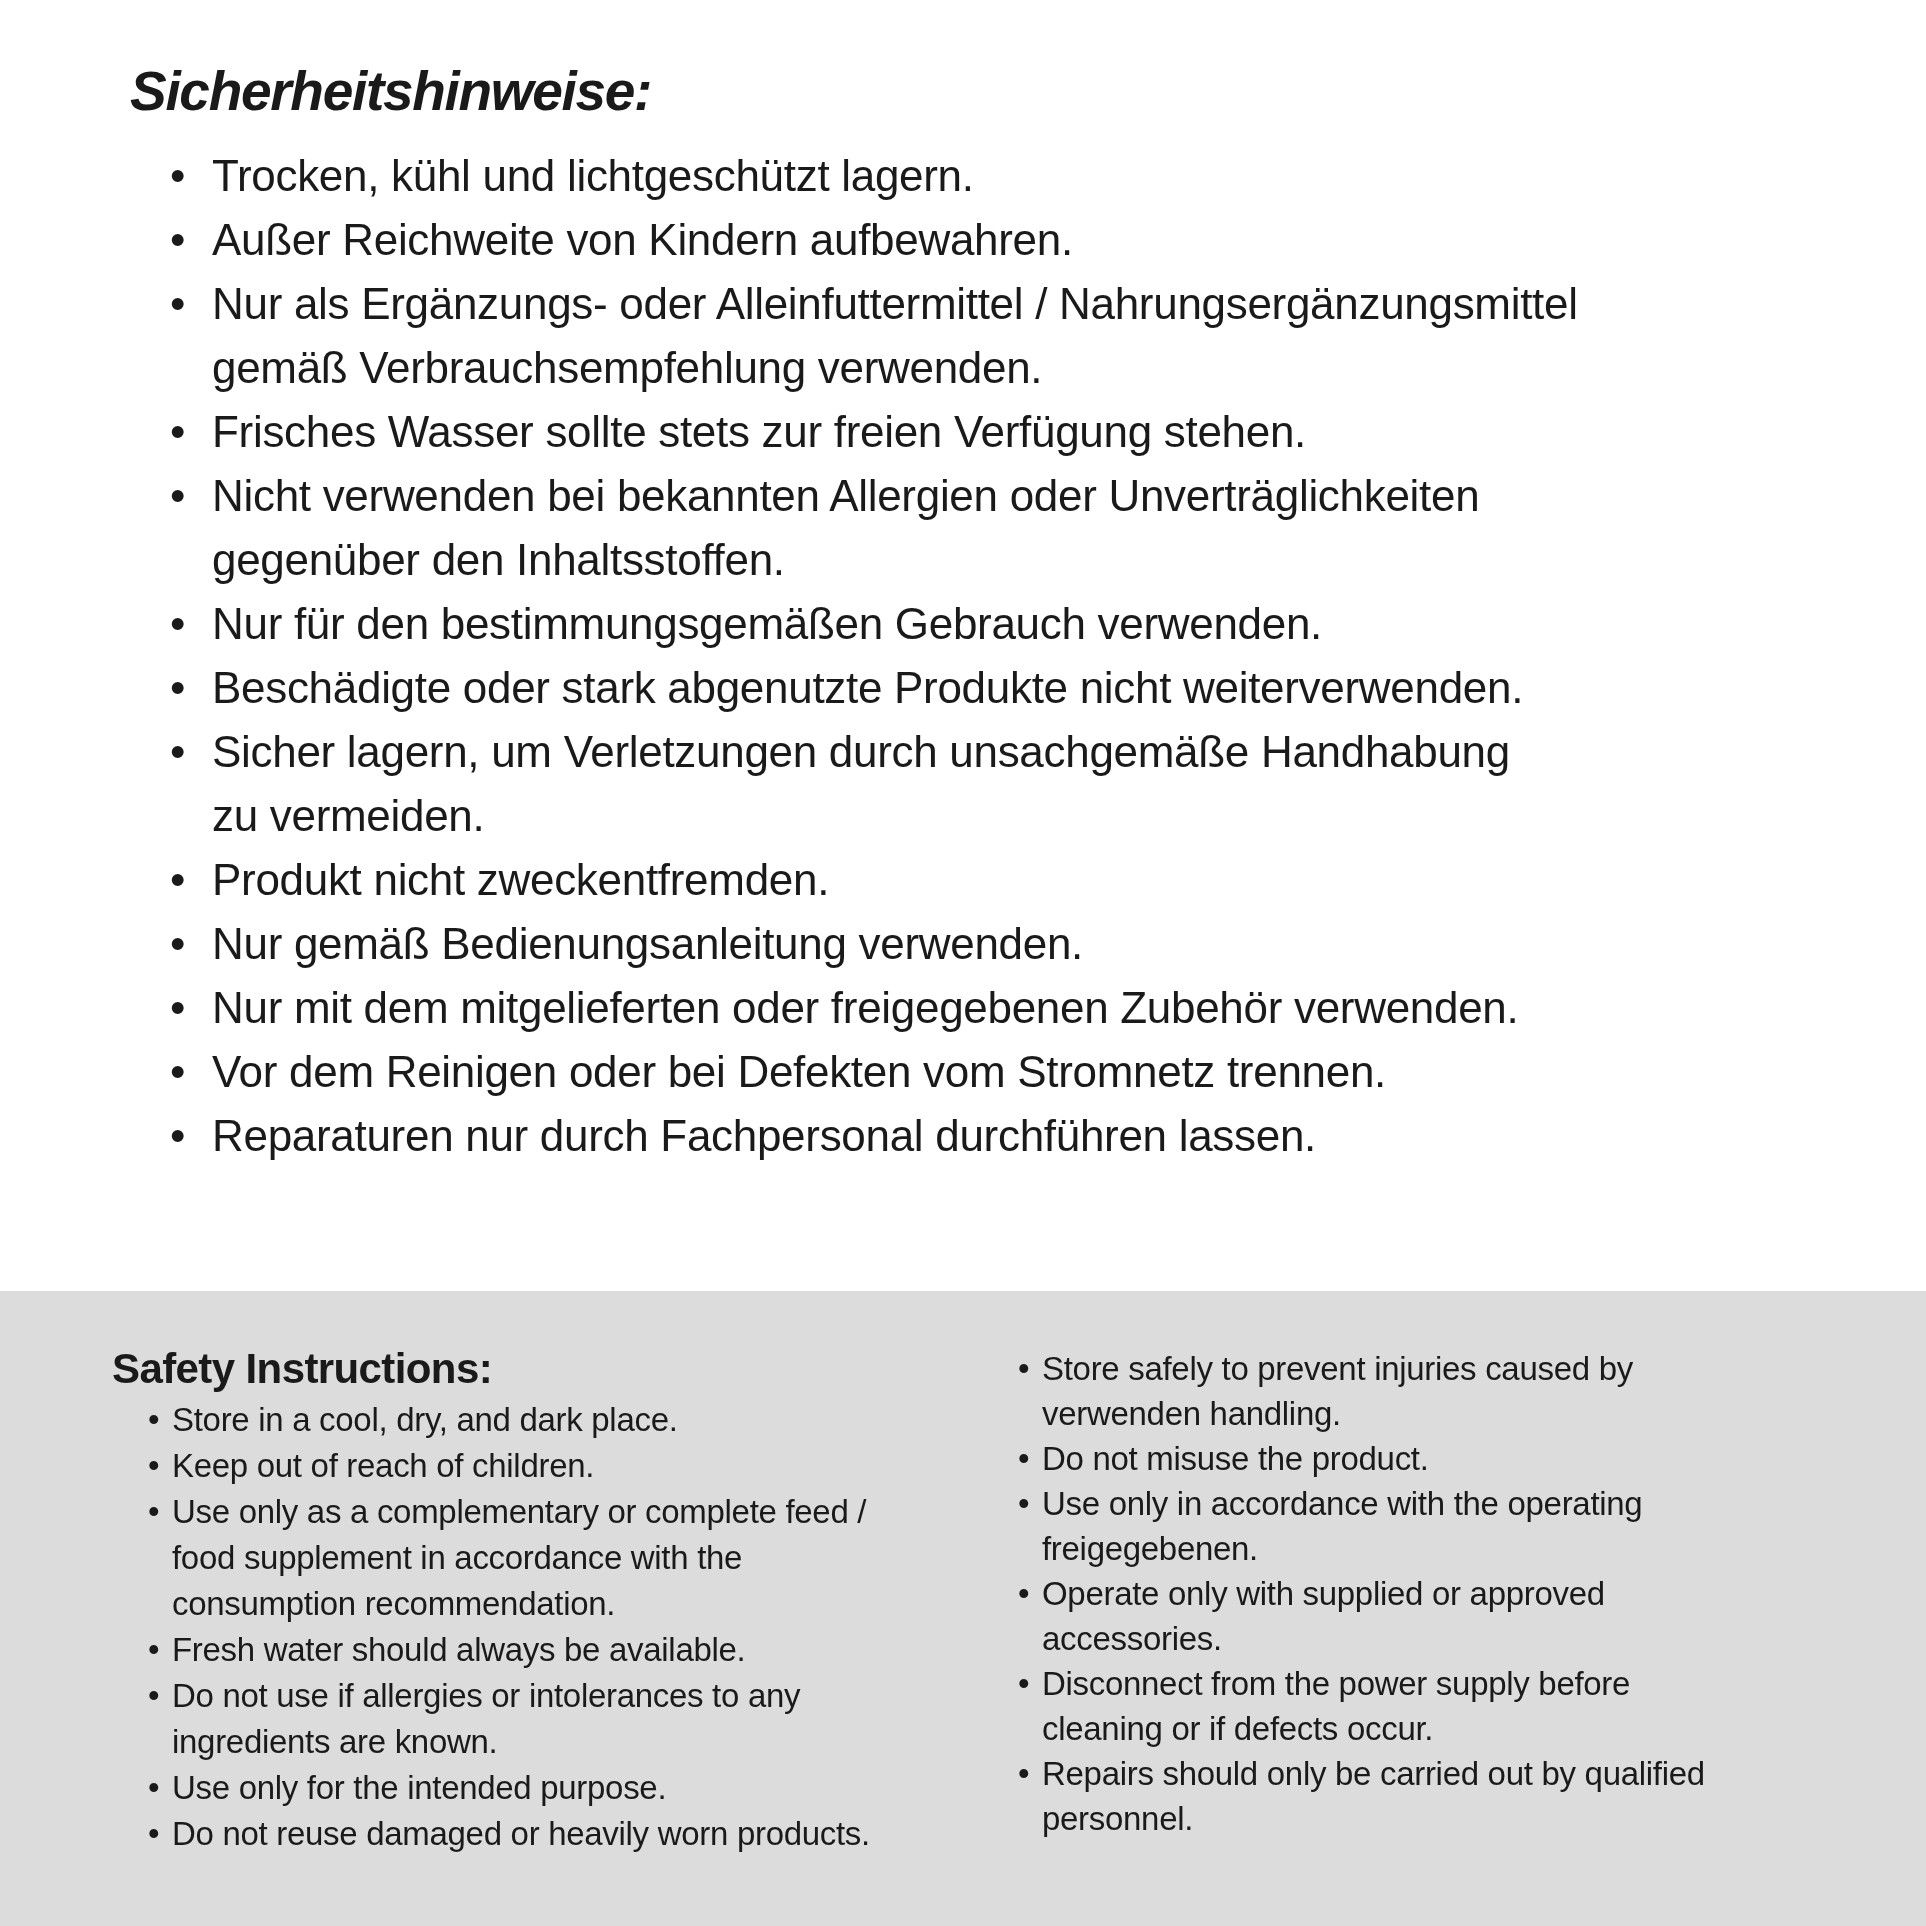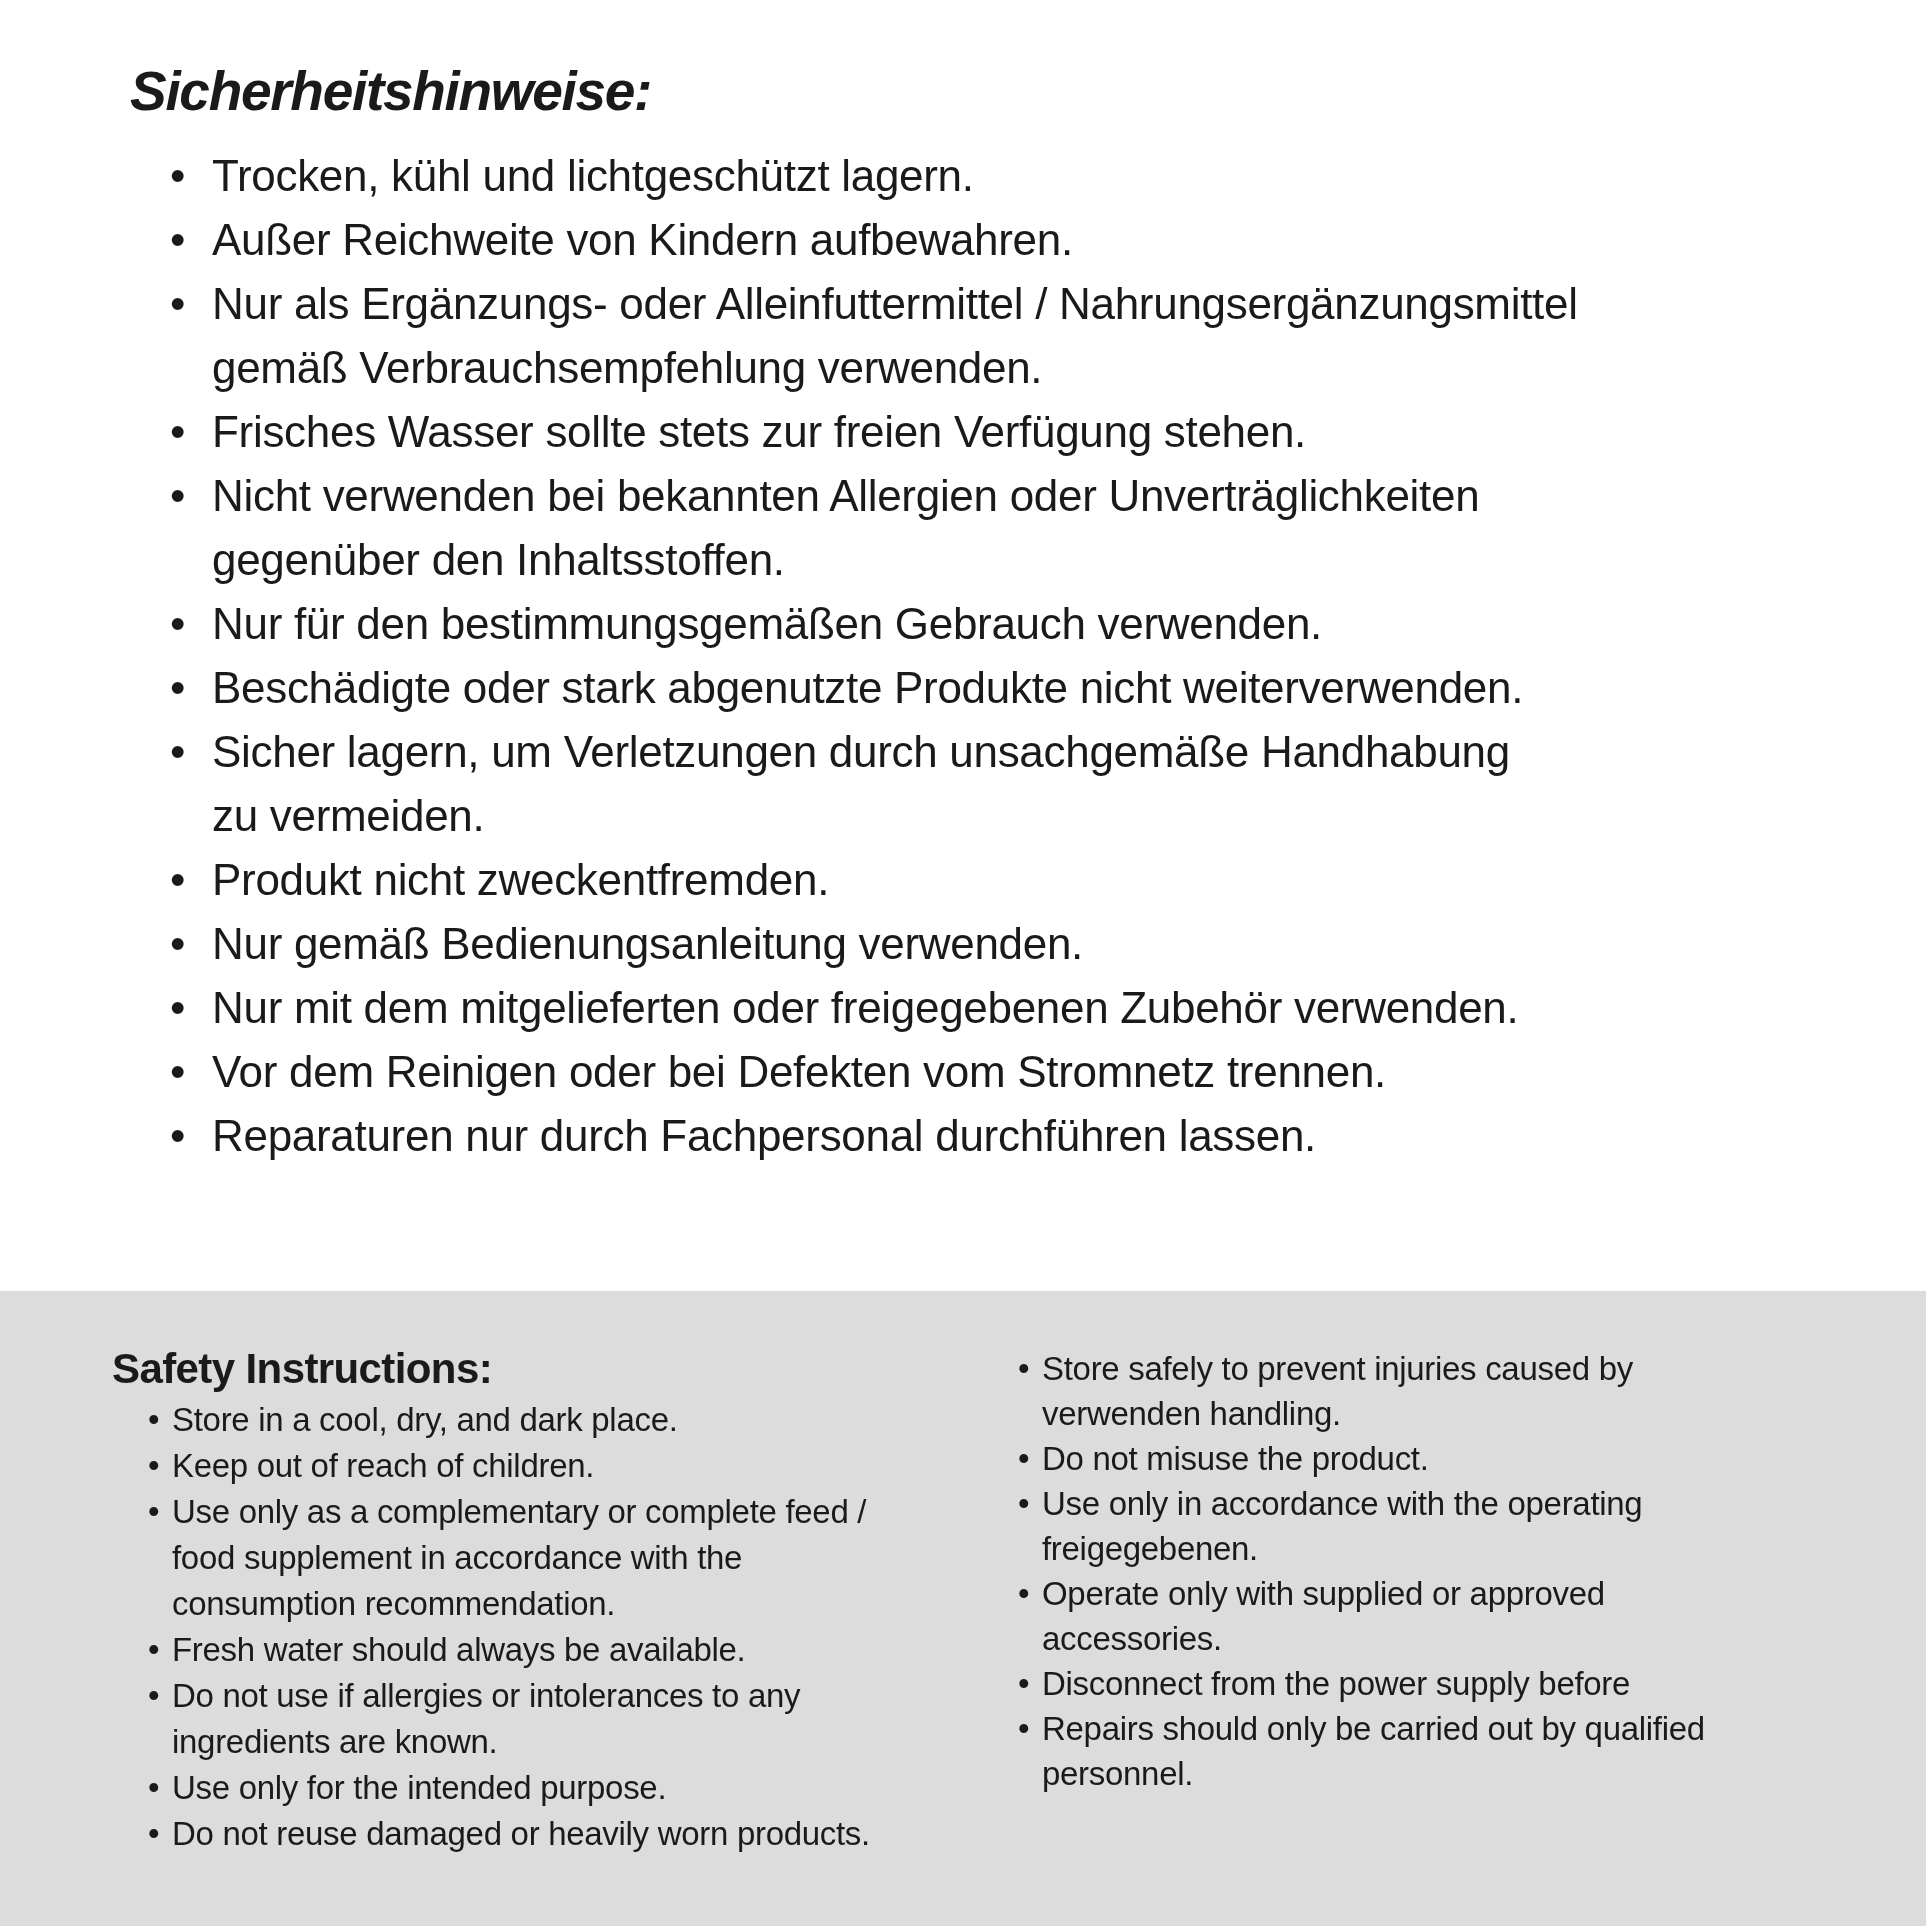--- a/index.html
+++ b/index.html
@@ -204,20 +204,21 @@
       <span class="ln">freigegebenen.</span>
     </li>
     <li>
       <span class="dot">•</span>
       <span class="ln">Operate only with supplied or approved</span>
       <span class="ln">accessories.</span>
     </li>
     <li>
       <span class="dot">•</span>
       <span class="ln">Disconnect from the power supply before</span>
+      <span class="ln">cleaning or if defects occur.</span>
     </li>
     <li>
       <span class="dot">•</span>
       <span class="ln">Repairs should only be carried out by qualified</span>
       <span class="ln">personnel.</span>
     </li>
   </ul>
 </section>
 
 

